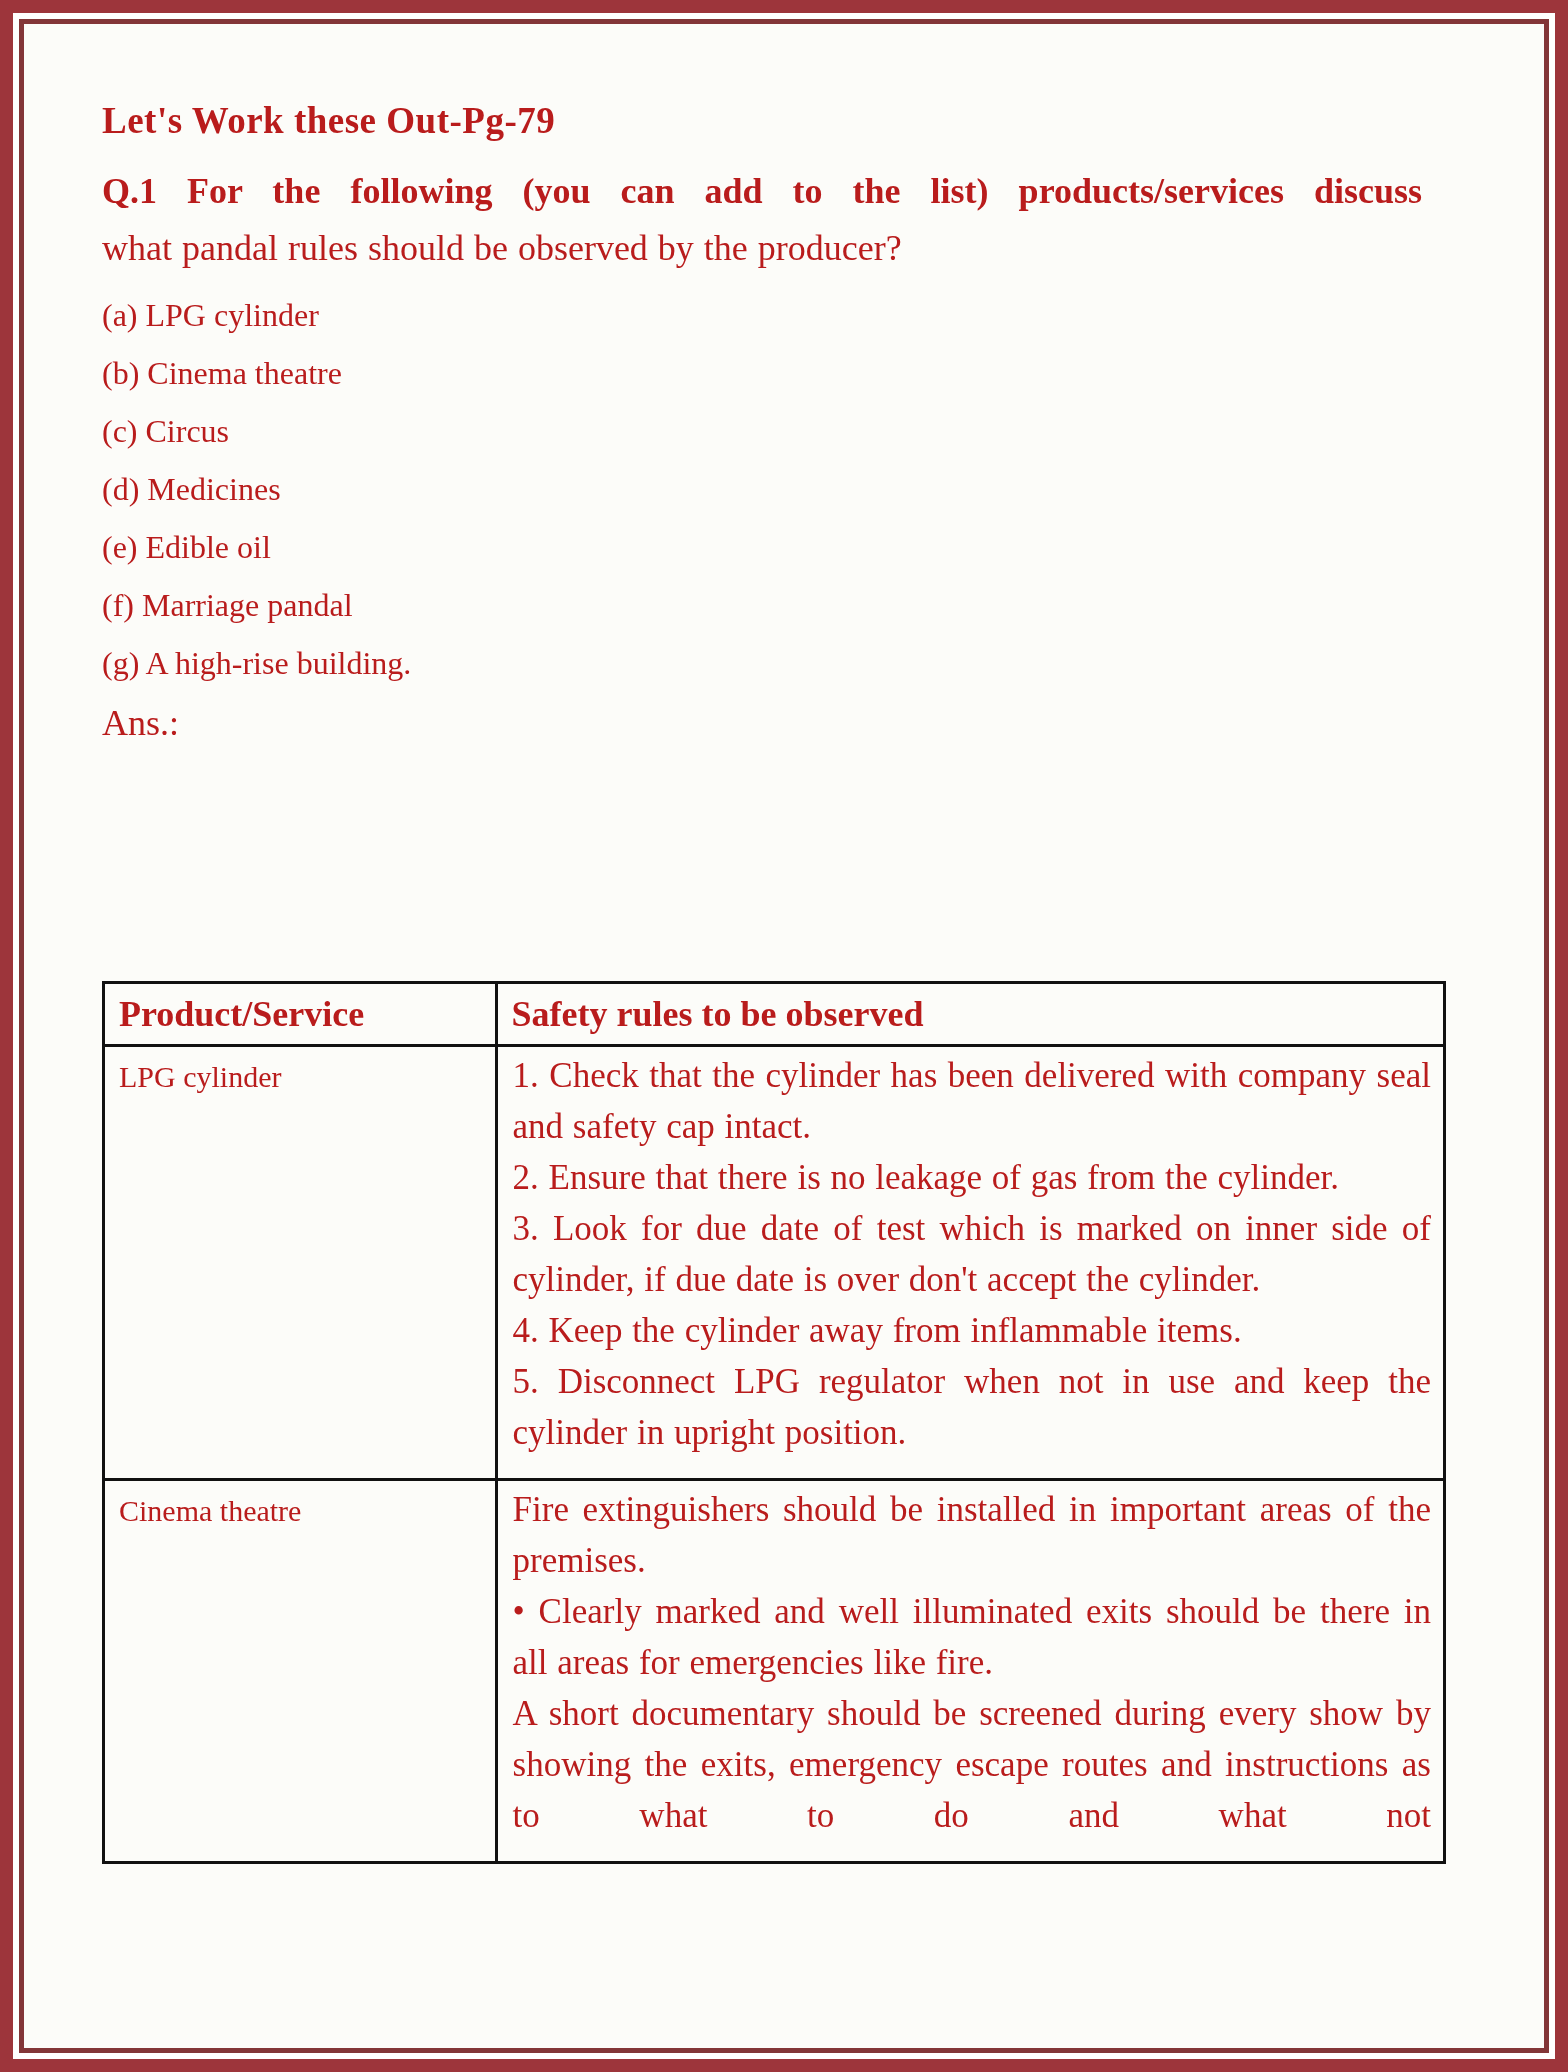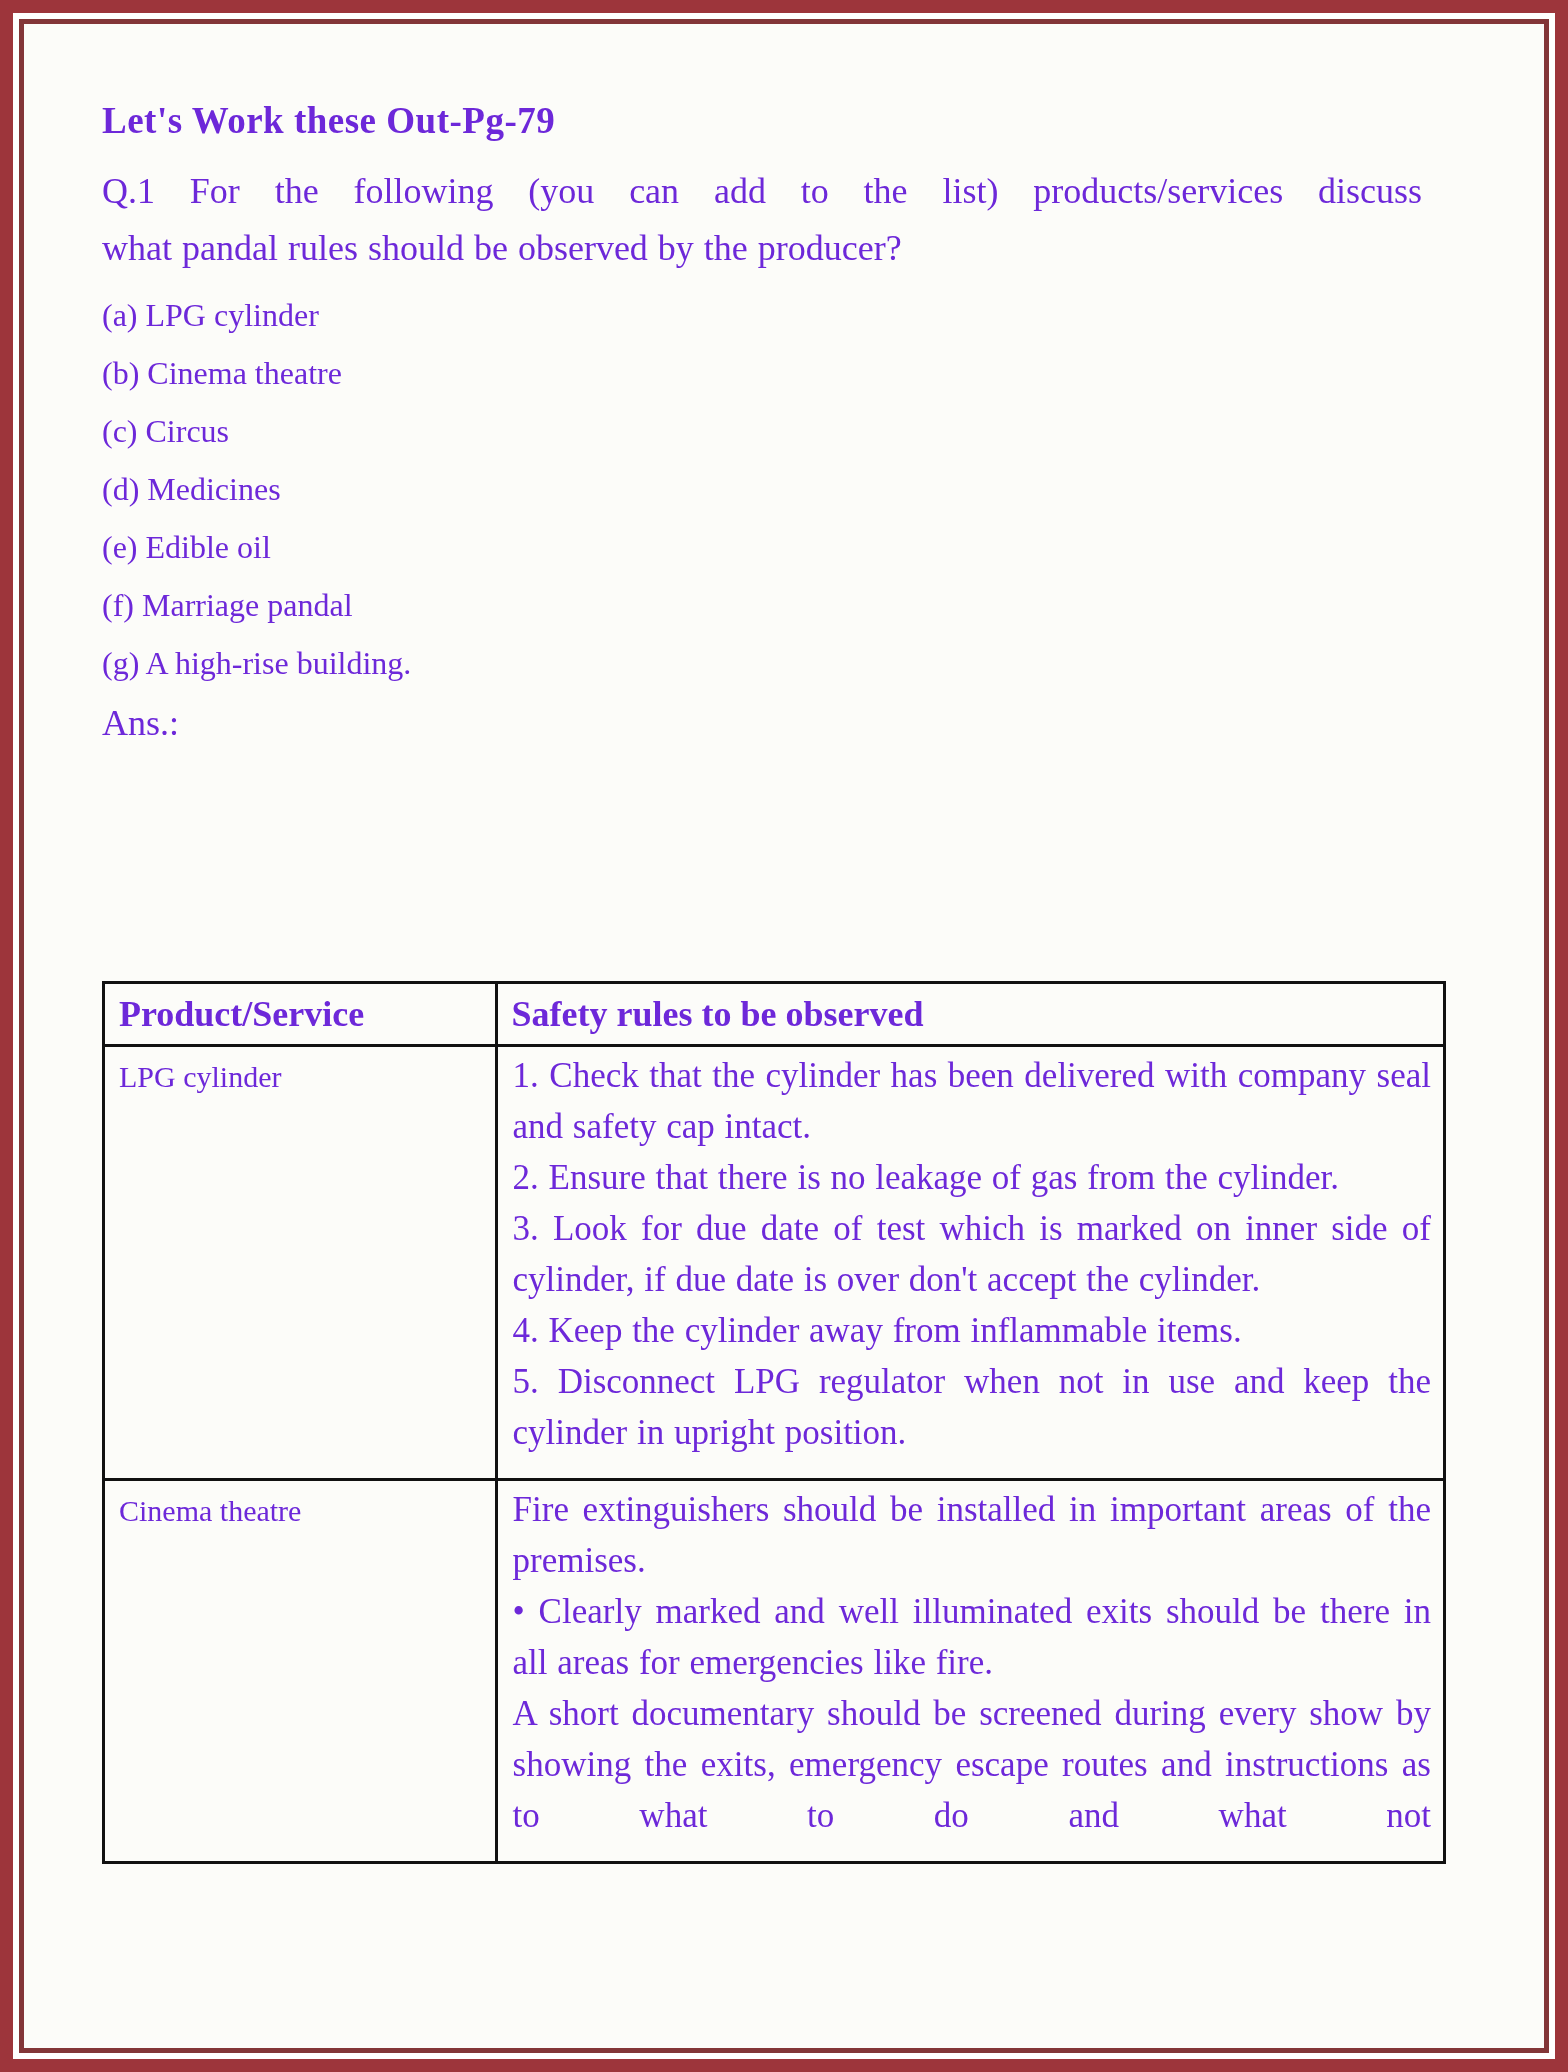--- a/index.html
+++ b/index.html
@@ -17,37 +17,37 @@
     padding: 6px;
   }
   .page {
     box-sizing: border-box;
     width: 100%;
     height: 100%;
     border: 5px solid #833638;
     background: #fcfcf9;
     padding: 45px 98px 0 78px;
     overflow: hidden;
-    color: #6d28d9;
+    color: #b91c1c;
   }
   .title {
     font-size: 37px;
     font-weight: bold;
     margin: 30px 24px 0 0;
     line-height: 44px;
     letter-spacing: 0.5px;
   }
   .qline {
     font-size: 36px;
     line-height: 57px;
     margin: 0 24px 0 0;
     text-align: justify;
     word-spacing: 1px;
   }
-  .qline.stretch { text-align-last: justify; }
+  .qline.stretch { text-align-last: justify; font-weight: bold; }
   .qline.first { margin-top: 20px; }
   .list-item {
     font-size: 32px;
     line-height: 40px;
     margin: 18px 24px 0 0;
   }
   .ans-label {
     font-size: 36px;
     line-height: 40px;
     margin: 20px 24px 0 0;

